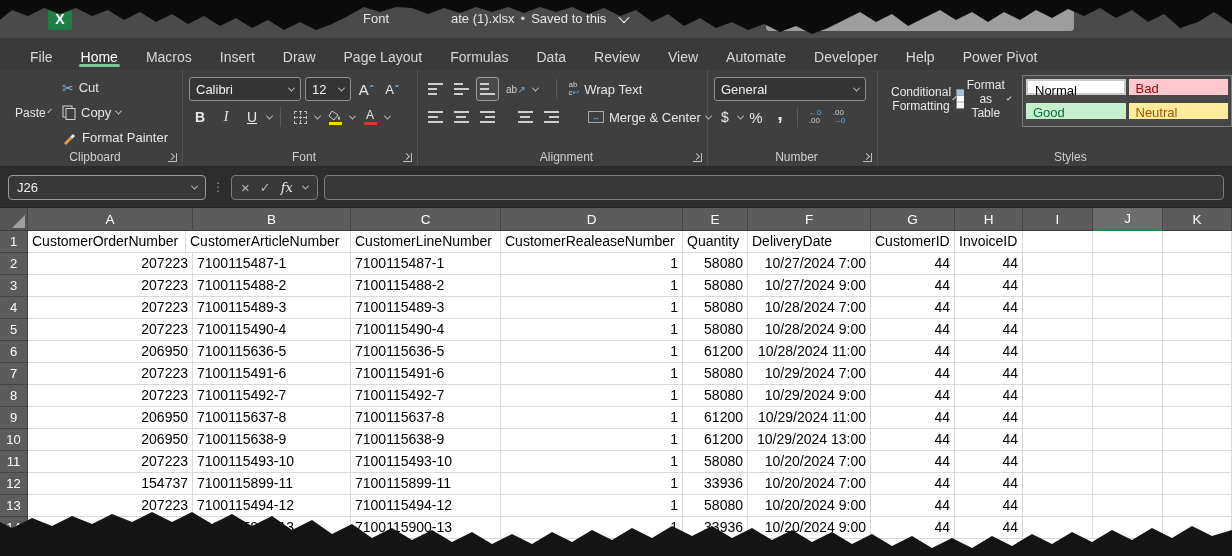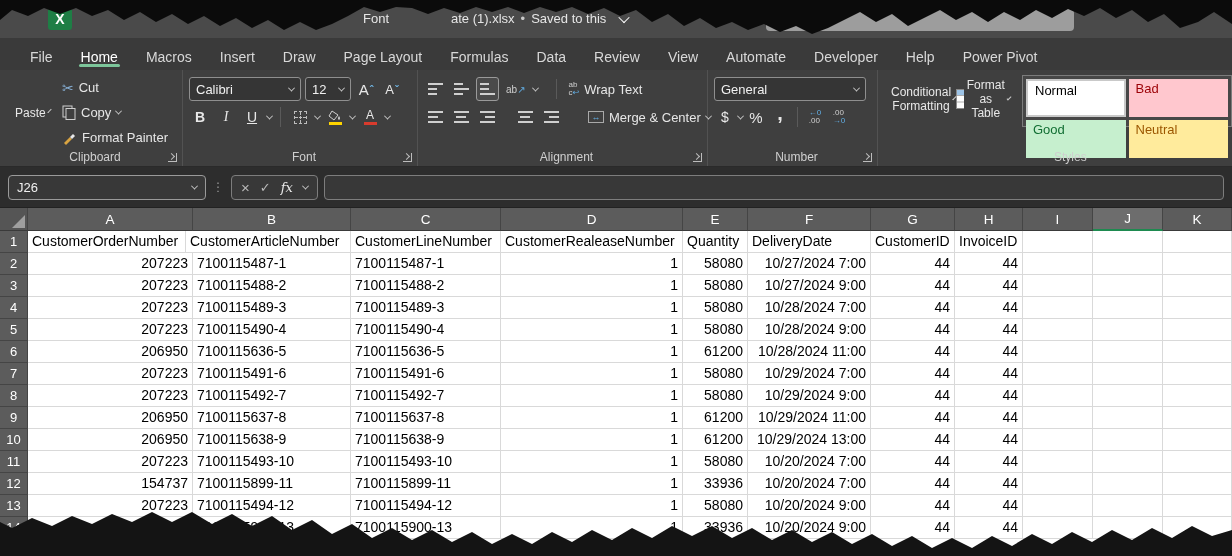--- a/index.html
+++ b/index.html
@@ -56,21 +56,21 @@
   .underbar{display:block;width:13px;height:3px;margin-top:1px;}
   .merge-ic{width:16px;height:12px;border:1px solid #a9a9a9;display:flex;align-items:center;justify-content:center;color:#62aee4;font-size:9px;line-height:1;}
   .bold-b{font-weight:bold;font-size:14px;}
   .ital-i{font-style:italic;font-size:14px;font-family:"Liberation Serif",serif;}
   .und-u{text-decoration:underline;font-size:14px;}
   .caret-acc{color:#6fb3e0;font-weight:bold;font-size:11px;margin-left:1px;}
 
   
   .gallery{position:absolute;right:0;top:5px;width:210px;height:52px;background:#474747;border:1px solid #7c7c7c;
     display:grid;grid-template-columns:1fr 1fr;gap:3px;padding:3px;}
-  .gcell{height:38px;line-height:19px;font-size:13px;padding-left:7px;cursor:default;}
+  .gcell{height:16px;line-height:19px;font-size:13px;padding-left:7px;cursor:default;}
   .g-normal{background:#ffffff;color:#000;border:2px solid #c9c9c9;}
   .g-bad{background:#FFC7CE;color:#9C0006;}
   .g-good{background:#C6EFCE;color:#126E33;}
   .g-neutral{background:#FFEB9C;color:#9C5700;}
 
   
   .fbar{position:absolute;top:167px;left:0;width:1232px;height:41px;background:#2d2d2d;border-bottom:1px solid #222;display:flex;align-items:center;padding:0 8px;gap:6px;}
   .namebox{width:198px;height:25px;background:#383838;border:1px solid #9a9a9a;border-radius:4px;color:#f0f0f0;font-size:13px;
     display:flex;align-items:center;justify-content:space-between;padding:0 8px;}
   .fdots{color:#9a9a9a;font-size:12px;letter-spacing:1px;}

